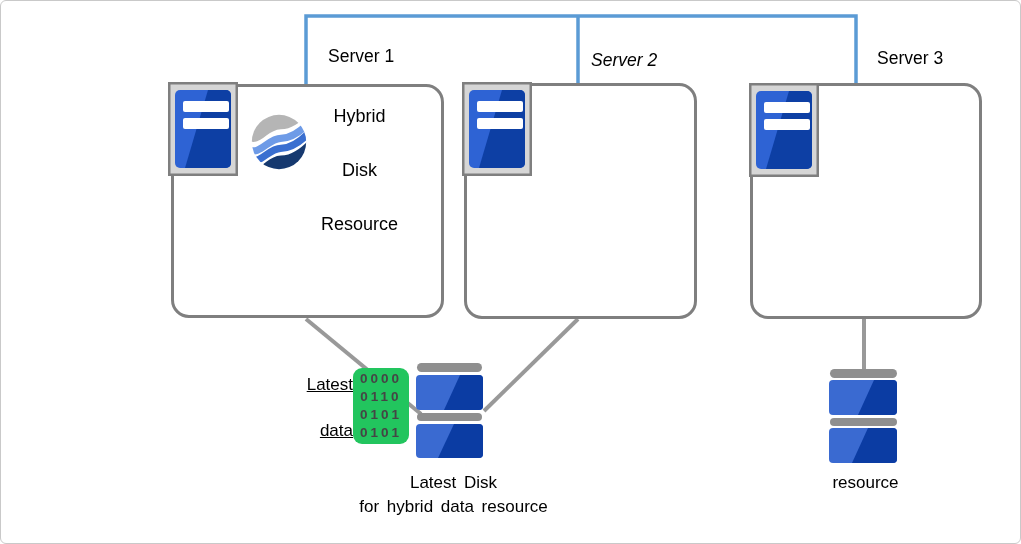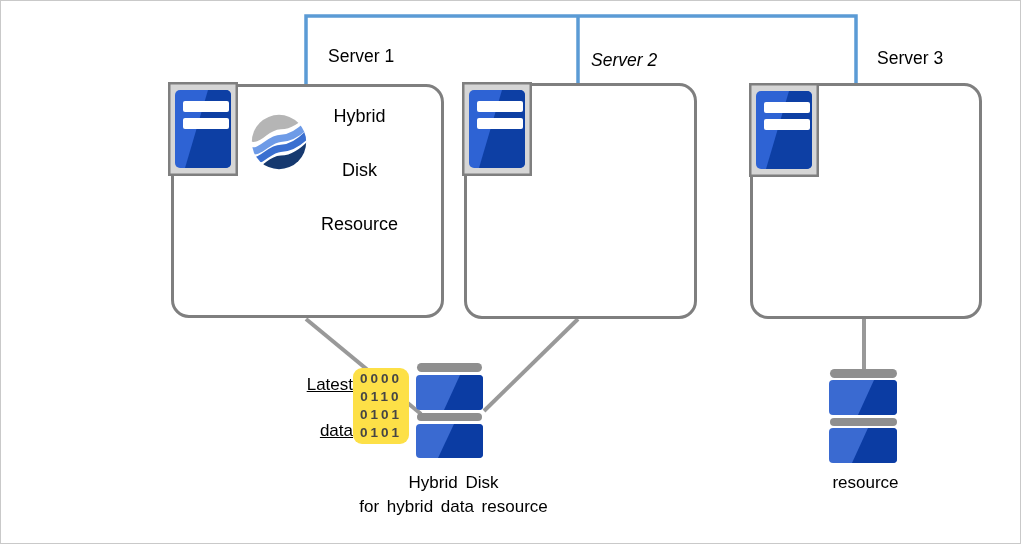--- a/index.html
+++ b/index.html
@@ -1,39 +1,39 @@
 <!DOCTYPE html>
 <html><head>
 <meta charset="utf-8">
 <style>
   html,body{margin:0;padding:0;background:#fff;}
   .canvas{
     position:relative;width:1019px;height:542px;margin:0;
-    background:#ffffff;border:1px solid #c9c9c9;border-radius:0;
+    background:#ffffff;border:1px solid #c9c9c9;border-radius:6px;
     font-family:"Liberation Sans",sans-serif;color:#000;overflow:hidden;
   }
   .lines-svg{position:absolute;left:0;top:0;z-index:1;}
   .server-box{
     position:absolute;background:#ffffff;border:3px solid #7f7f7f;
     border-radius:18px;box-sizing:border-box;z-index:2;
   }
   .abs{position:absolute;}
   .icon-layer{z-index:3;}
   .label{position:absolute;z-index:4;font-size:17px;line-height:21px;white-space:nowrap;}
   .server-label{font-size:17.5px;}
   .resource-label{font-size:18px;line-height:27px;white-space:pre-line;text-align:center;}
   .latest-label{font-size:17px;line-height:23px;text-align:right;white-space:pre-line;}
   .caption{
     position:absolute;z-index:4;font-size:17px;line-height:24px;
     text-align:center;word-spacing:3px;white-space:nowrap;
   }
   .caption .cap-line{display:block;}
   .binary-block{
     position:absolute;z-index:3;width:56px;height:76px;
-    background:#fde047;border-radius:9px;
+    background:#22c55e;border-radius:9px;
     display:flex;flex-direction:column;justify-content:center;align-items:center;
     box-sizing:border-box;padding-left:0;
   }
   .binary-row{
     font-family:"Liberation Sans",sans-serif;font-weight:bold;
     font-size:13.5px;line-height:18px;letter-spacing:3px;color:#454545;
   }
 </style>
 </head>
 <body>
@@ -167,21 +167,21 @@
       <polygon points="45,11 68,11 68,46 29,46" fill="#0B3CA3"></polygon>
     </g>
     <rect x="1" y="49" width="67" height="8" rx="4" fill="#8F8F8F"></rect>
     <g clip-path="url(#hd2)">
       <rect x="0" y="59" width="68" height="35" fill="#3A6AD1"></rect>
       <polygon points="39,59 68,59 68,94 23,94" fill="#0B3CA3"></polygon>
     </g>
   </svg>
 
   <div class="caption" style="left:330px;top:470px;width:245px;">
-    <span class="cap-line">Hybrid Disk</span>
+    <span class="cap-line">Latest Disk</span>
     <span class="cap-line">for hybrid data resource</span>
   </div>
 
   <div class="caption" style="left:742px;top:470px;width:245px;">
     <span class="cap-line">resource</span>
   </div>
 
 </div>
 
 </body></html>

